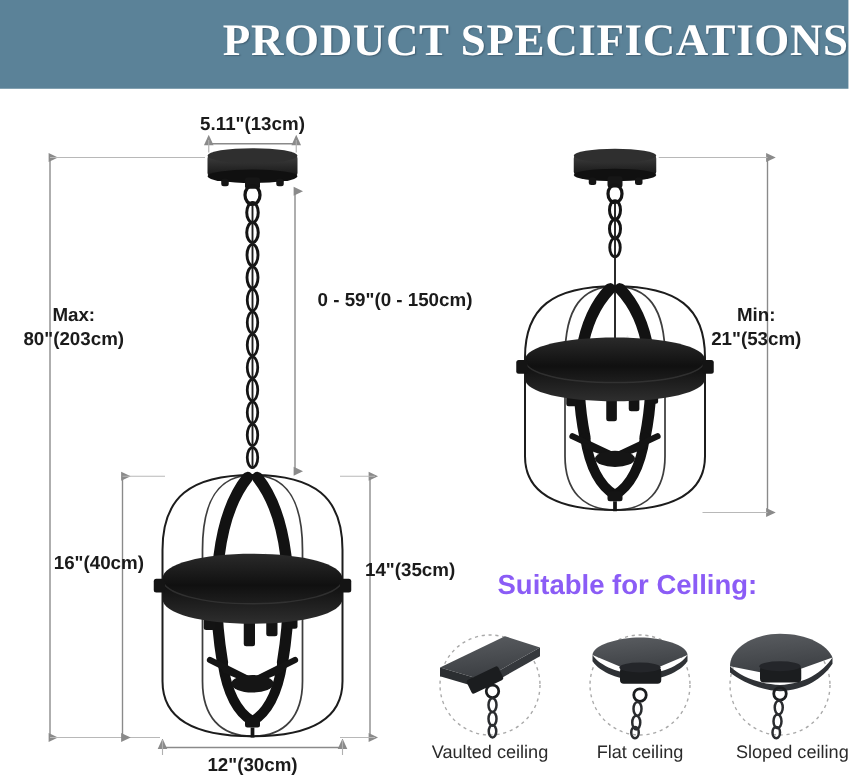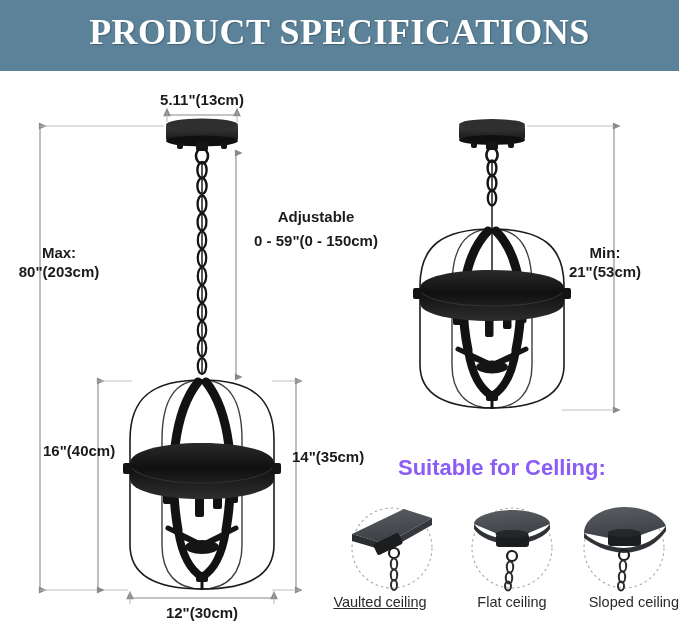--- a/index.html
+++ b/index.html
@@ -23,21 +23,21 @@
     position: absolute;
     left: 0; top: 0;
     width: 679px;
     height: 71px;
     background: #5b8298;
   }
   #header-title {
     position: absolute;
     left: 0; top: 11px;
     width: 679px;
-    text-align: center;
+    text-align: right;
     font-family: "Liberation Serif", serif;
     font-weight: bold;
     font-size: 36px;
     letter-spacing: 0.5px;
     color: #ffffff;
     text-shadow: 1px 1px 1px rgba(40,60,75,0.45);
   }
 
   
   .dim-label {
@@ -354,31 +354,30 @@
         </g>
       </g>
     </g>
   </svg>
 
   <div class="dim-label center" style="left:127px; top:90px; width:150px;">5.11"(13cm)</div>
 
   <div class="dim-label center" style="left:0px; top:243px; width:118px;">Max:</div>
   <div class="dim-label center" style="left:0px; top:262px; width:118px;">80"(203cm)</div>
 
-  <div class="dim-label center" style="left:236px; top:207px; width:160px;">Adjustable</div>
   <div class="dim-label center" style="left:226px; top:231px; width:180px;">0 - 59"(0 - 150cm)</div>
 
   <div class="dim-label center" style="left:546px; top:243px; width:118px;">Min:</div>
   <div class="dim-label center" style="left:546px; top:262px; width:118px;">21"(53cm)</div>
 
   <div class="dim-label" style="left:43px; top:441px;">16"(40cm)</div>
 
   <div class="dim-label" style="left:292px; top:447px;">14"(35cm)</div>
 
   <div class="dim-label center" style="left:128px; top:603px; width:148px;">12"(30cm)</div>
 
   <div id="suitable-heading">Suitable for Celling:</div>
 
-  <div class="plain-label" style="left:320px; top:594px; width:120px;text-decoration:underline;">Vaulted ceiling</div>
+  <div class="plain-label" style="left:332px; top:594px; width:120px;">Vaulted ceiling</div>
   <div class="plain-label" style="left:460px; top:594px; width:104px;">Flat ceiling</div>
   <div class="plain-label" style="left:565px; top:594px; width:114px;text-align:right;">Sloped ceiling</div>
 
 </div>
 
 </body></html>

